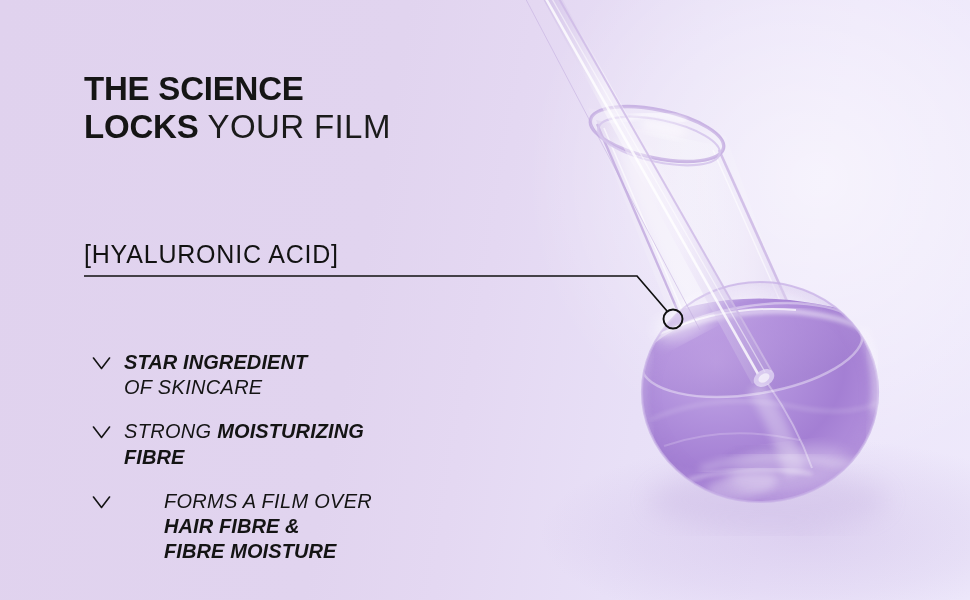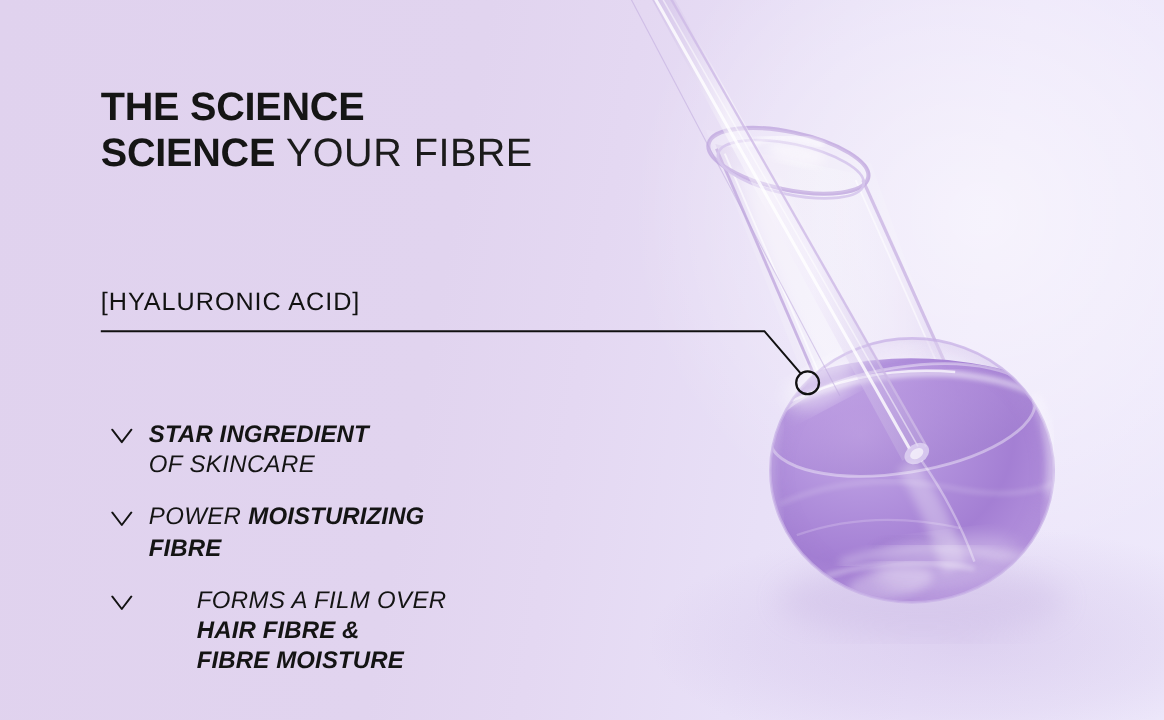--- a/index.html
+++ b/index.html
@@ -81,21 +81,21 @@
   .hl-strong { font-weight: 700; letter-spacing: -0.2px; }
   .hl-light  { font-weight: 400; letter-spacing: 0.4px; color:#1b1b1b; }
 
   
   .ingredient {
     position: absolute;
     left: 84px;
     top: 240px;
   }
   .ingredient-name {
-    font-size: 21px;
+    font-size: 25px;
     font-weight: 400;
     letter-spacing: 0.8px;
     color: #121212;
     white-space: nowrap;
   }
 
   
   .connector {
     position: absolute;
     left: 0; top: 0;
@@ -281,21 +281,21 @@
 
       <path d="M521,-10 L700,330" stroke="#bda8dc" stroke-width="0.9" fill="none" opacity="0.55"></path>
     </g>
   </svg>
 
   <div class="headline">
     <span class="hl-line">
       <span class="hl-strong">THE SCIENCE</span>
     </span>
     <span class="hl-line">
-      <span class="hl-strong">SCIENCE</span><span class="hl-light"> YOUR FIBRE</span>
+      <span class="hl-strong">LOCKS</span><span class="hl-light"> YOUR FILM</span>
     </span>
   </div>
 
   <div class="ingredient">
     <div class="ingredient-name">[HYALURONIC ACID]</div>
   </div>
 
   <svg class="connector" viewBox="0 0 970 600" aria-hidden="true">
     <path d="M84,276 L637,276 L667,311" stroke="#111111" stroke-width="1.7" fill="none"></path>
     <circle cx="673" cy="319" r="9.5" stroke="#111111" stroke-width="1.9" fill="none"></circle>
@@ -311,21 +311,21 @@
         <span class="b-row b-bold">STAR INGREDIENT</span>
         <span class="b-row b-light">OF SKINCARE</span>
       </div>
     </div>
 
     <div class="benefit">
       <svg class="check" viewBox="0 0 19 13" aria-hidden="true">
         <path d="M1.5,1 L9.5,11.5 L17.5,1" stroke="#141414" stroke-width="1.6" fill="none" stroke-linecap="round" stroke-linejoin="round"></path>
       </svg>
       <div class="benefit-text">
-        <span class="b-row"><span class="b-light">POWER </span><span class="b-bold">MOISTURIZING</span></span>
+        <span class="b-row"><span class="b-light">STRONG </span><span class="b-bold">MOISTURIZING</span></span>
         <span class="b-row b-bold">FIBRE</span>
       </div>
     </div>
 
     <div class="benefit">
       <svg class="check" viewBox="0 0 19 13" aria-hidden="true">
         <path d="M1.5,1 L9.5,11.5 L17.5,1" stroke="#141414" stroke-width="1.6" fill="none" stroke-linecap="round" stroke-linejoin="round"></path>
       </svg>
       <div class="benefit-text">
         <span class="b-row b-light">FORMS A FILM OVER</span>

